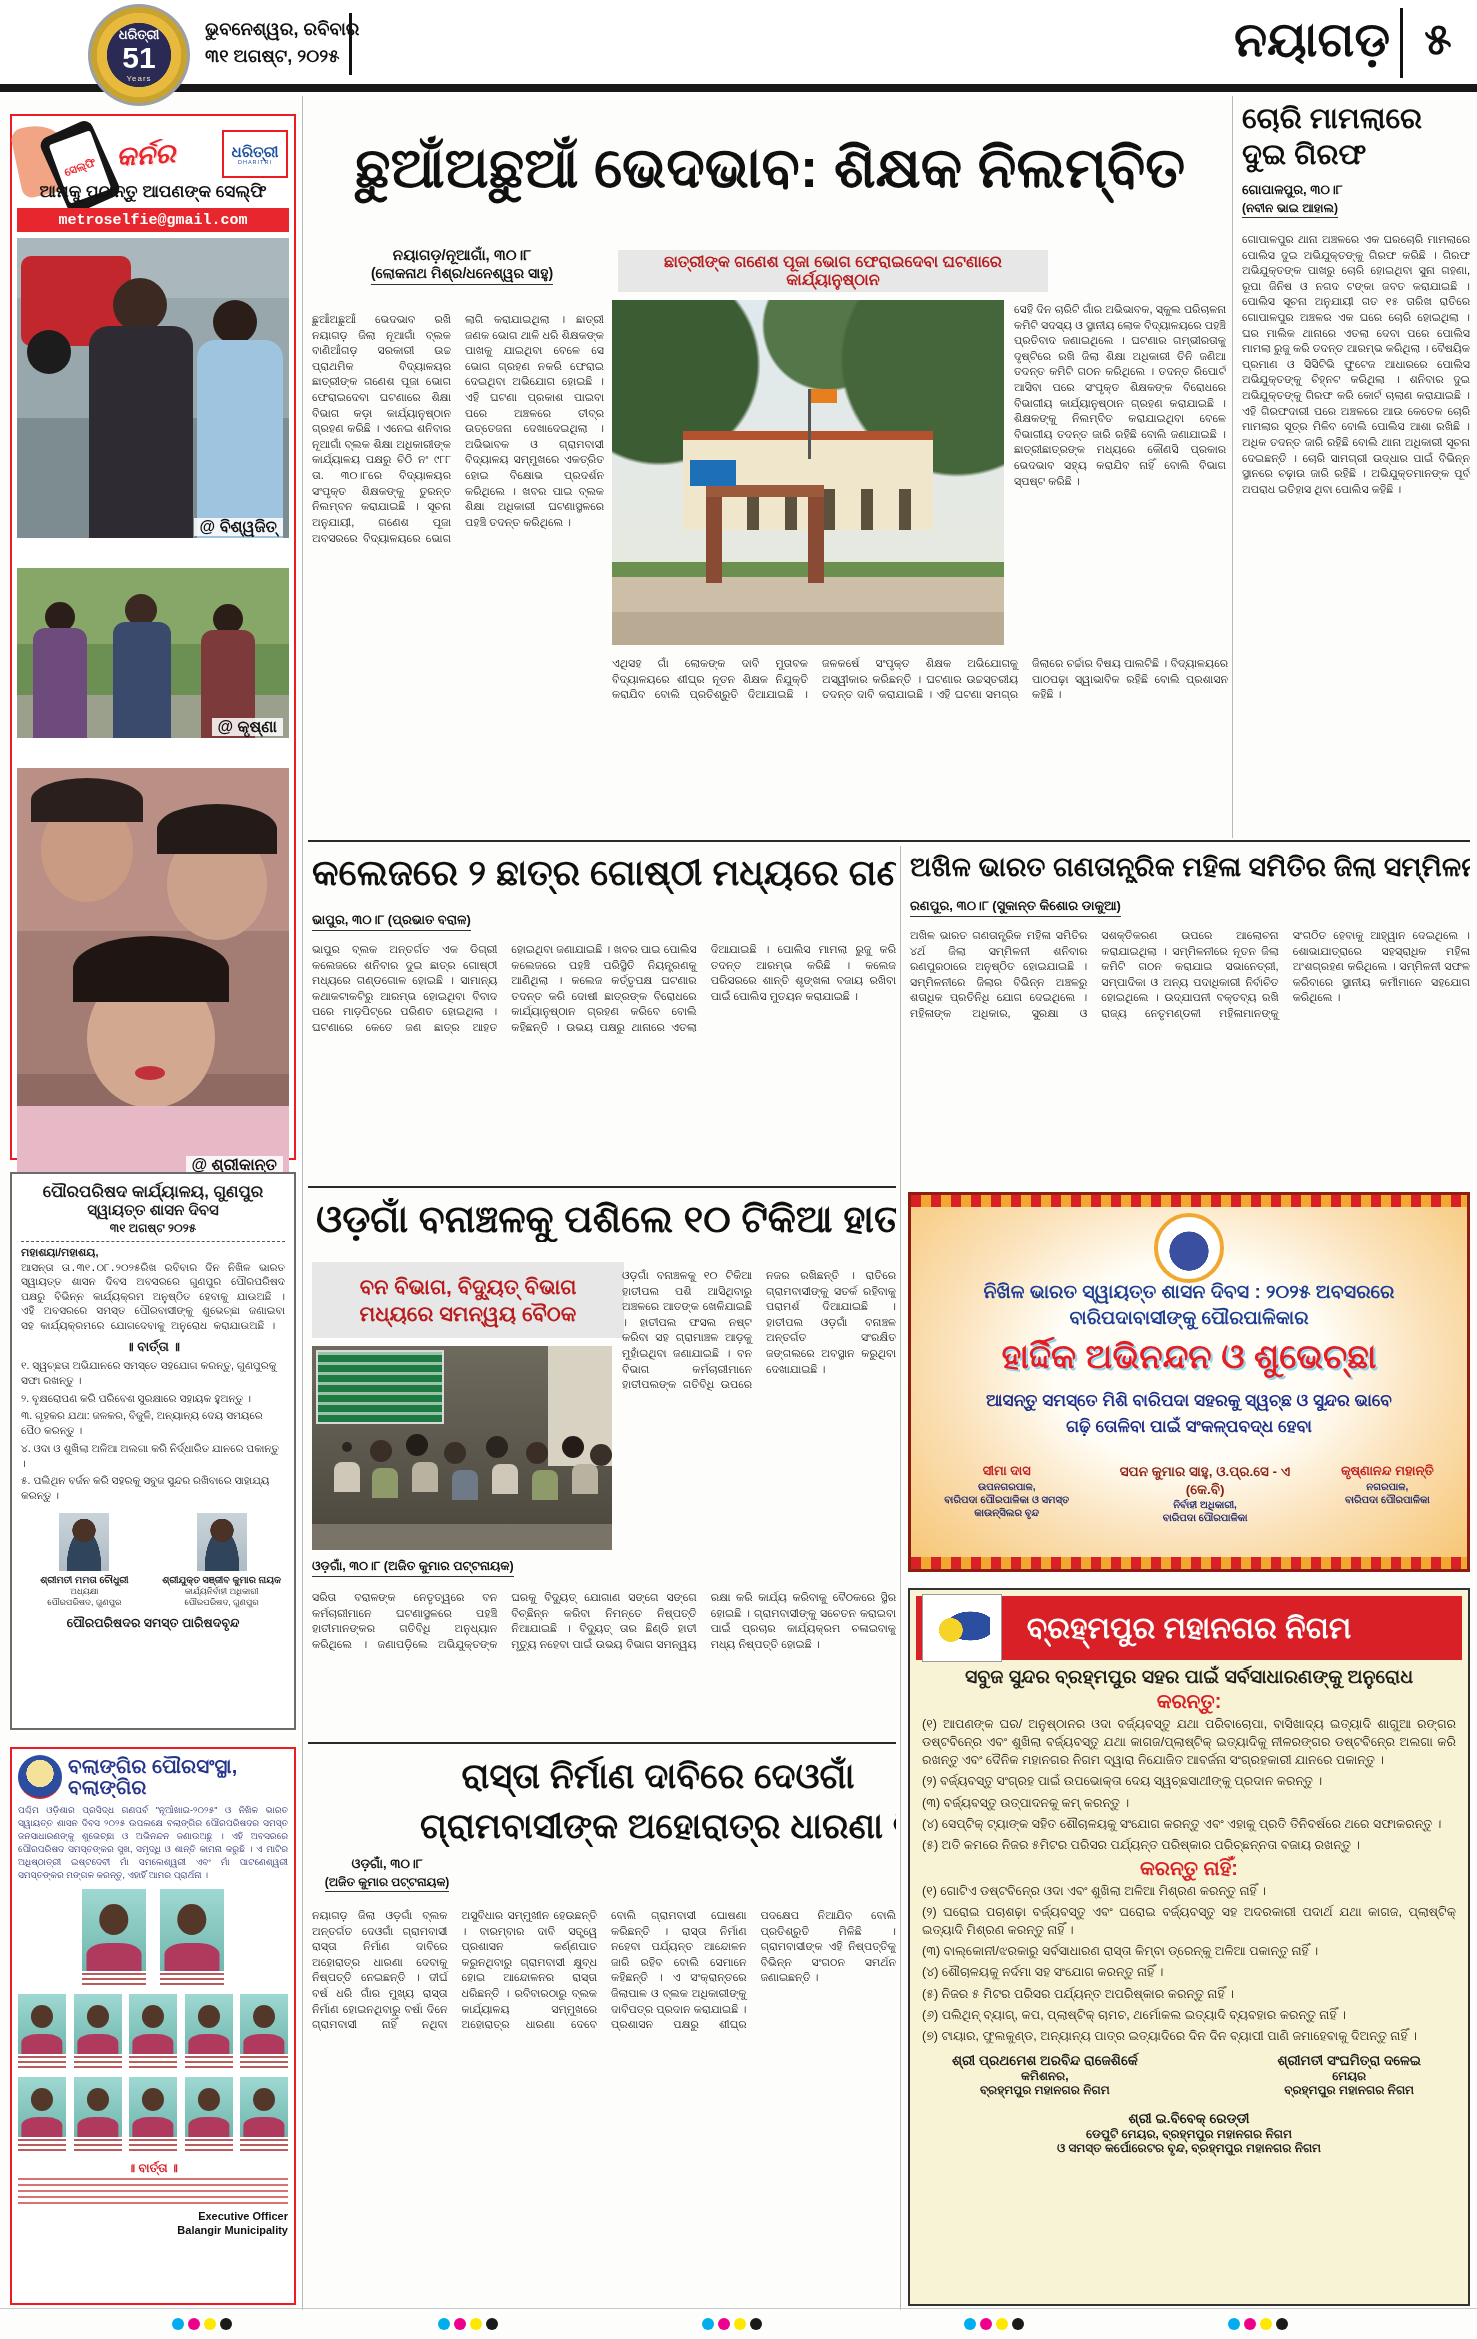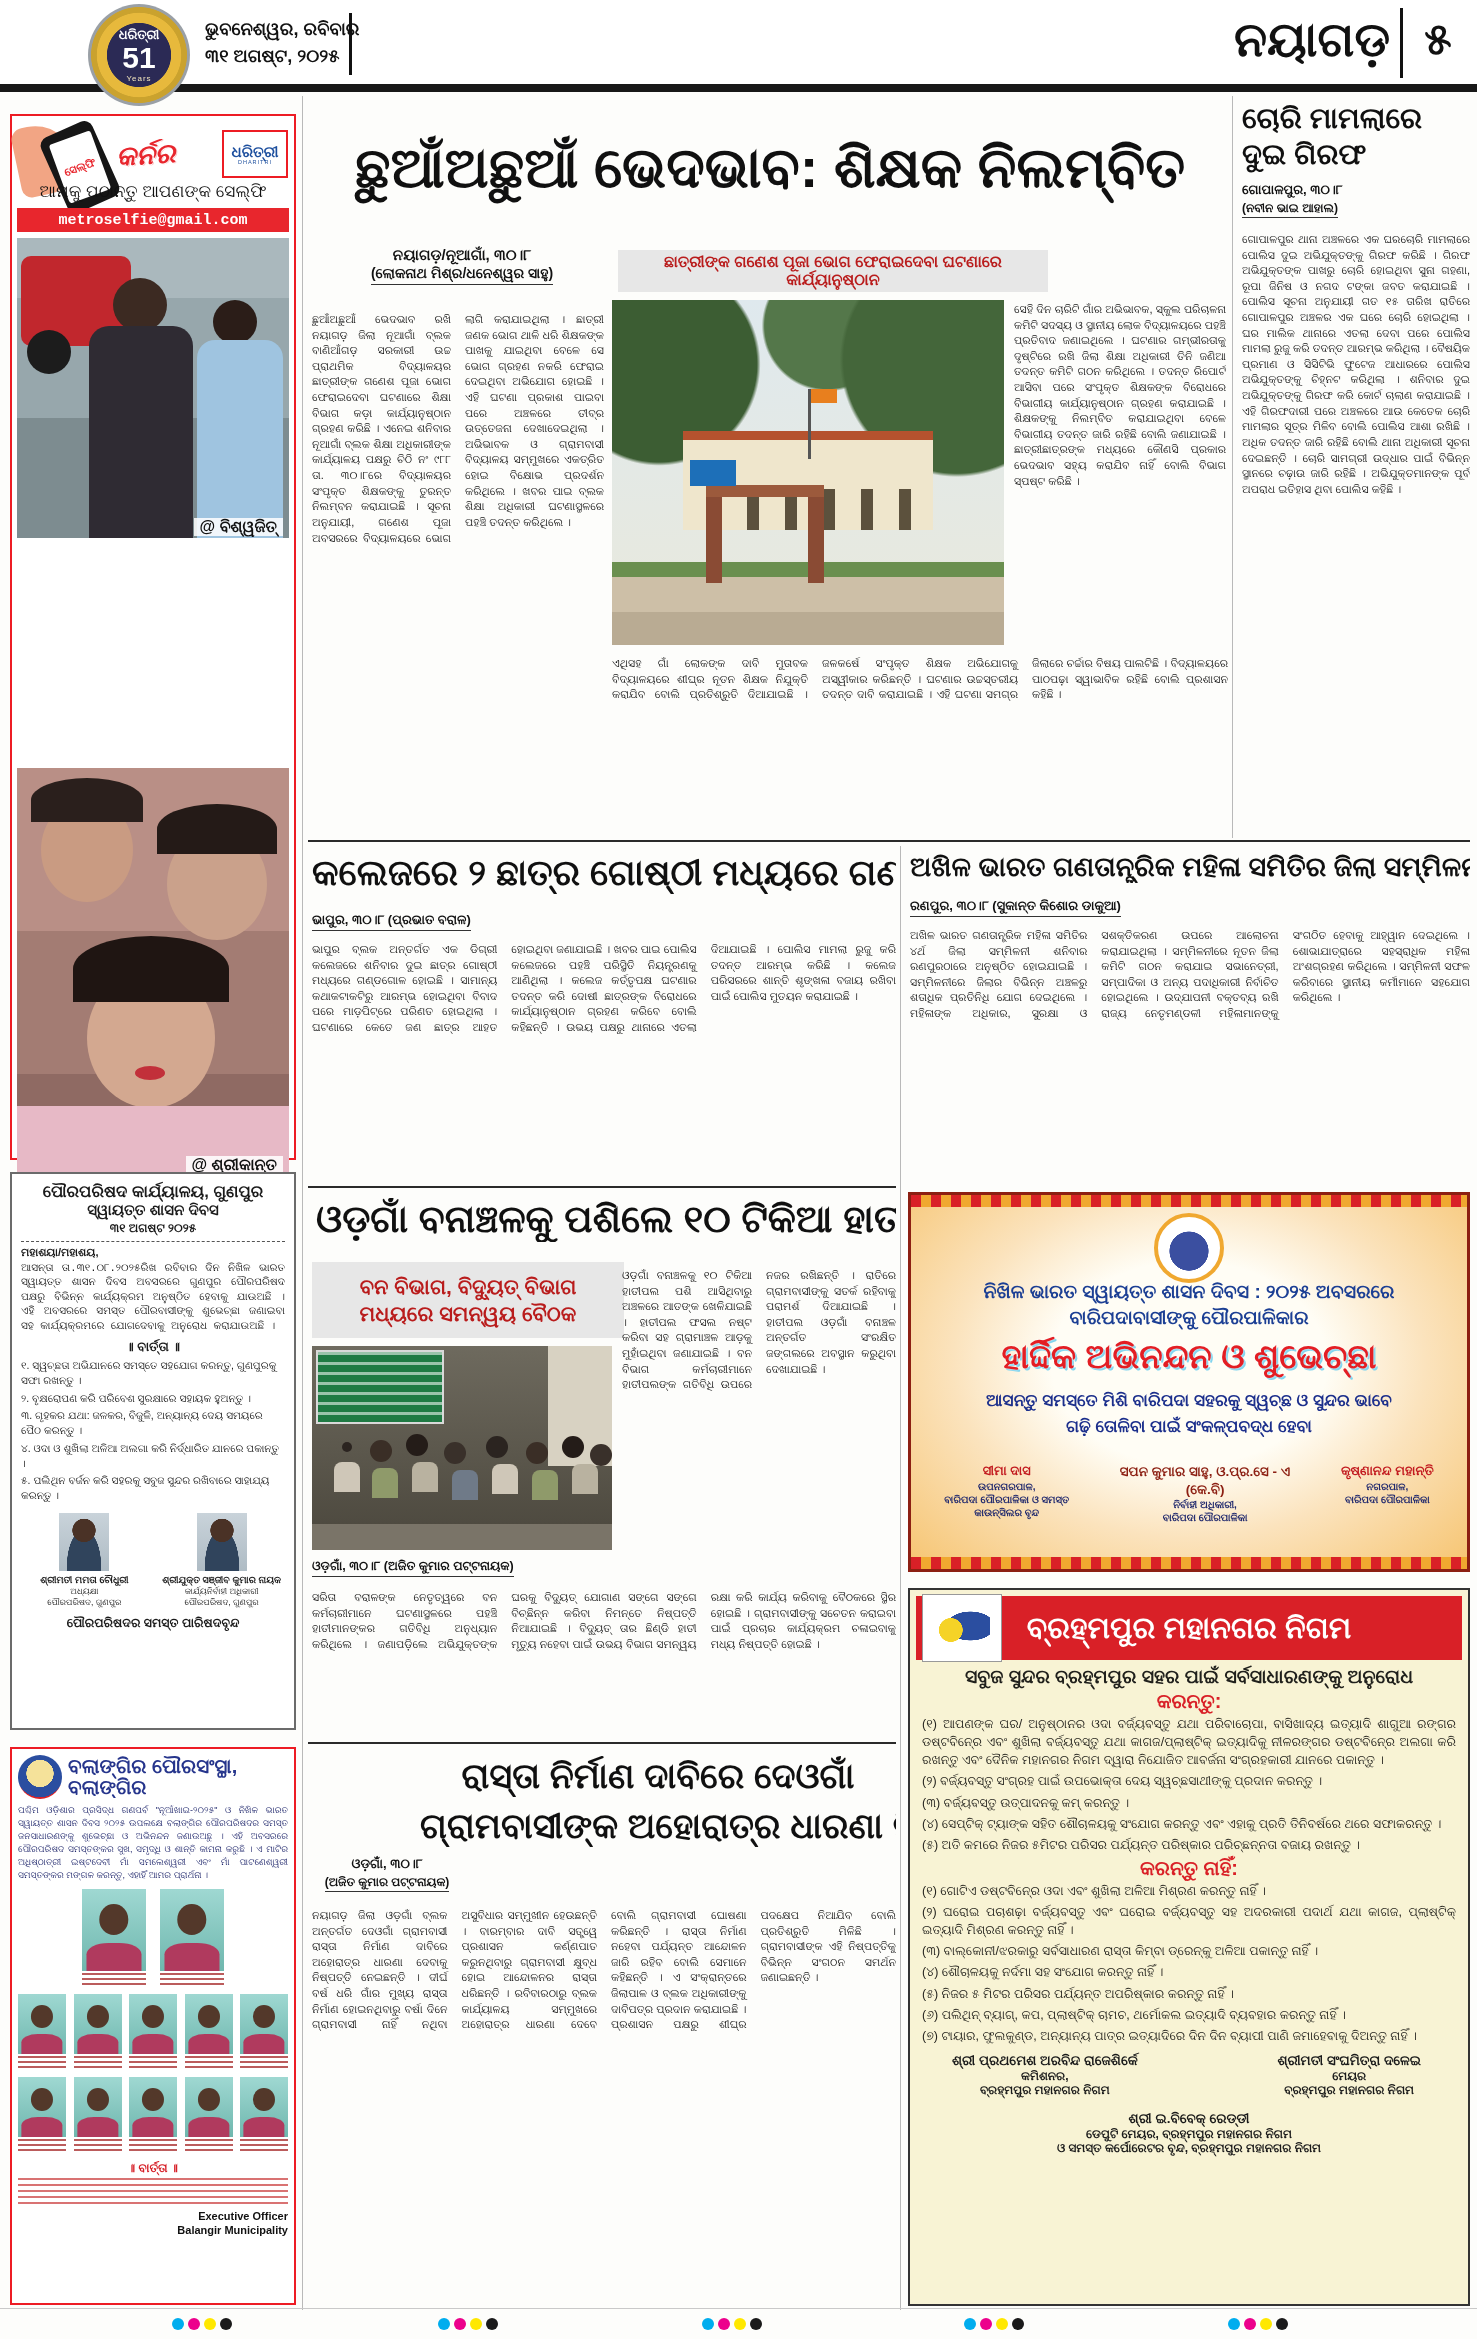--- a/index.html
+++ b/index.html
@@ -32,21 +32,21 @@
   .hand{position:absolute;left:4px;top:8px;width:58px;height:70px;background:#f2a584;border-radius:12px 40px 30px 10px;transform:rotate(-12deg);}
   .phone{position:absolute;left:40px;top:10px;width:56px;height:82px;background:#161616;border-radius:9px;transform:rotate(-24deg);}
   .phone .scr{position:absolute;left:6px;top:10px;right:6px;bottom:10px;background:#fff;border-radius:3px;
         display:flex;align-items:center;justify-content:center;color:#e8262d;font-weight:800;font-size:11px;transform:rotate(4deg);overflow:hidden;}
   .brand{position:absolute;left:104px;top:22px;width:118px;color:#e8262d;font-size:27px;font-weight:800;font-style:italic;
          text-shadow:0 1px 0 #fff,1px 1px 0 #f8c0c0;transform:rotate(-4deg);overflow:hidden;white-space:nowrap;}
   .minilogo{position:absolute;right:6px;top:14px;width:62px;height:44px;border:2px solid #ed1c24;background:#fff;
             display:flex;flex-direction:column;align-items:center;justify-content:center;}
   .minilogo .a{color:#1d4f9e;font-weight:800;font-size:15px;line-height:1;}
   .minilogo .b{color:#1d4f9e;font-size:5.5px;letter-spacing:1px;}
-  .s-tag{position:absolute;left:0;top:66px;width:100%;text-align:center;font-weight:400;font-size:17px;color:#111;}
+  .s-tag{position:absolute;left:0;top:66px;width:100%;text-align:center;font-weight:700;font-size:17px;color:#111;}
   .s-email{position:absolute;left:5px;top:92px;right:5px;height:24px;background:#e8262d;color:#fff;font-weight:bold;
            font-size:15px;display:flex;align-items:center;justify-content:center;font-family:"Liberation Mono",monospace;}
   .sp{position:absolute;left:5px;right:5px;overflow:hidden;}
   .sp .cap{position:absolute;right:6px;bottom:2px;font-weight:800;font-size:16px;color:#111;
            background:rgba(255,255,255,.85);padding:0 6px;}
   .sp1{top:122px;height:300px;background:linear-gradient(180deg,#aab8bd 0 20%,#97a7ac 20% 60%,#7d8c90 60%);}
   .sp2{top:452px;height:170px;background:linear-gradient(180deg,#86a768 0 45%,#6c8f54 45% 75%,#9aa08c 75%);}
   .sp3{top:652px;height:408px;background:linear-gradient(180deg,#b98f86 0 40%,#a37c73 40% 75%,#8f6a63 75%);}
   .blob{position:absolute;border-radius:50%;}
   .rect{position:absolute;}
@@ -222,20 +222,30 @@
   <div class="sp sp1">
     <div class="rect" style="left:4px;top:18px;width:110px;height:90px;background:#c1272d;border-radius:10px;"></div>
     <div class="blob" style="left:10px;top:92px;width:44px;height:44px;background:#1c1c1c;"></div>
     <div class="blob" style="left:96px;top:40px;width:54px;height:54px;background:#3c2a22;"></div>
     <div class="rect" style="left:72px;top:88px;width:104px;height:212px;background:#2f2b33;border-radius:20px 20px 0 0;"></div>
     <div class="blob" style="left:196px;top:62px;width:44px;height:44px;background:#2b1d18;"></div>
     <div class="rect" style="left:180px;top:102px;width:86px;height:198px;background:#9fc4e0;border-radius:18px 18px 0 0;"></div>
     <div class="cap">@ ବିଶ୍ୱଜିତ୍</div>
   </div>
 
+  <div class="sp sp2">
+    <div class="rect" style="left:0;bottom:0;width:100%;height:42px;background:#9aa08c;"></div>
+    <div class="blob" style="left:28px;top:34px;width:30px;height:30px;background:#2b1d18;"></div>
+    <div class="rect" style="left:16px;top:60px;width:54px;height:110px;background:#6d4b7d;border-radius:12px 12px 0 0;"></div>
+    <div class="blob" style="left:108px;top:26px;width:32px;height:32px;background:#3c2a22;"></div>
+    <div class="rect" style="left:96px;top:54px;width:58px;height:116px;background:#394a6d;border-radius:12px 12px 0 0;"></div>
+    <div class="blob" style="left:196px;top:36px;width:30px;height:30px;background:#2b1d18;"></div>
+    <div class="rect" style="left:184px;top:62px;width:54px;height:108px;background:#7d3a3a;border-radius:12px 12px 0 0;"></div>
+    <div class="cap">@ କୃଷ୍ଣା</div>
+  </div>
 
   <div class="sp sp3">
     <div class="blob" style="left:24px;top:30px;width:92px;height:104px;background:#c99b82;"></div>
     <div class="rect" style="left:14px;top:10px;width:112px;height:44px;background:#2a1f1c;border-radius:50% 50% 0 0;"></div>
     <div class="blob" style="left:150px;top:60px;width:100px;height:112px;background:#caa18b;"></div>
     <div class="rect" style="left:140px;top:36px;width:120px;height:50px;background:#241a17;border-radius:50% 50% 0 0;"></div>
     <div class="blob" style="left:70px;top:200px;width:128px;height:140px;background:#d3a890;"></div>
     <div class="rect" style="left:56px;top:168px;width:156px;height:66px;background:#1f1512;border-radius:50% 50% 0 0;"></div>
     <div class="blob" style="left:118px;top:298px;width:30px;height:14px;background:#c2303a;border-radius:50%;"></div>
     <div class="rect" style="left:0;bottom:0;width:100%;height:70px;background:#e7b9c6;"></div>

